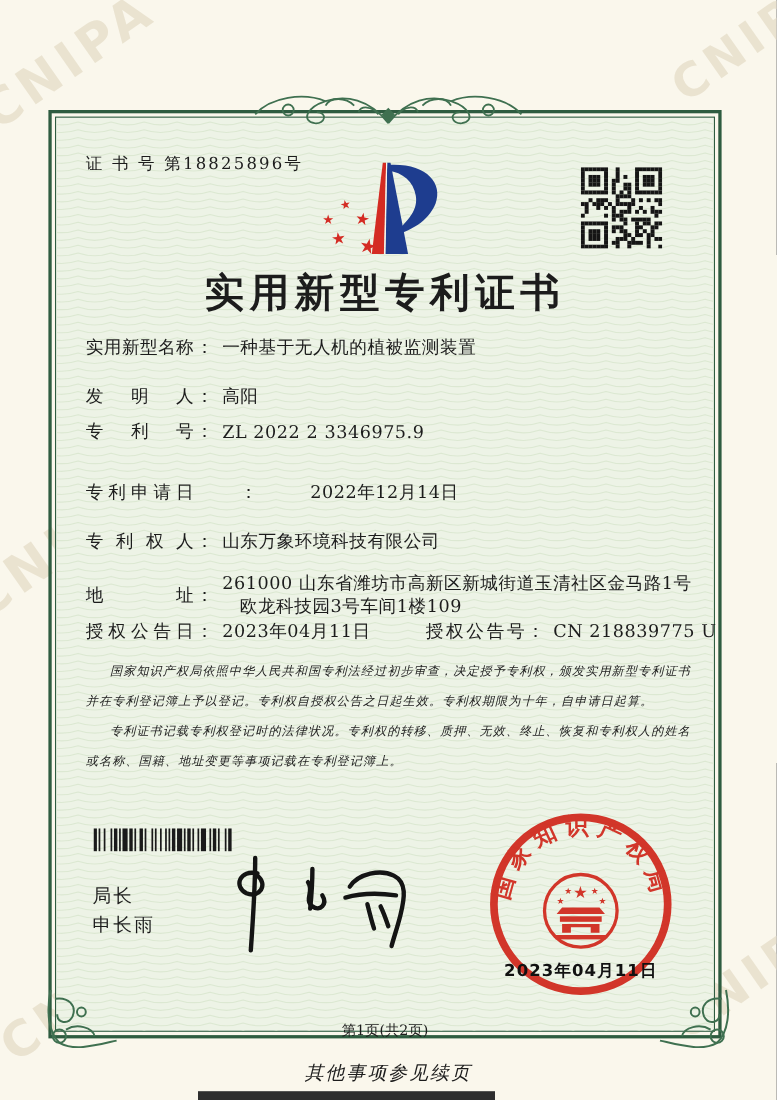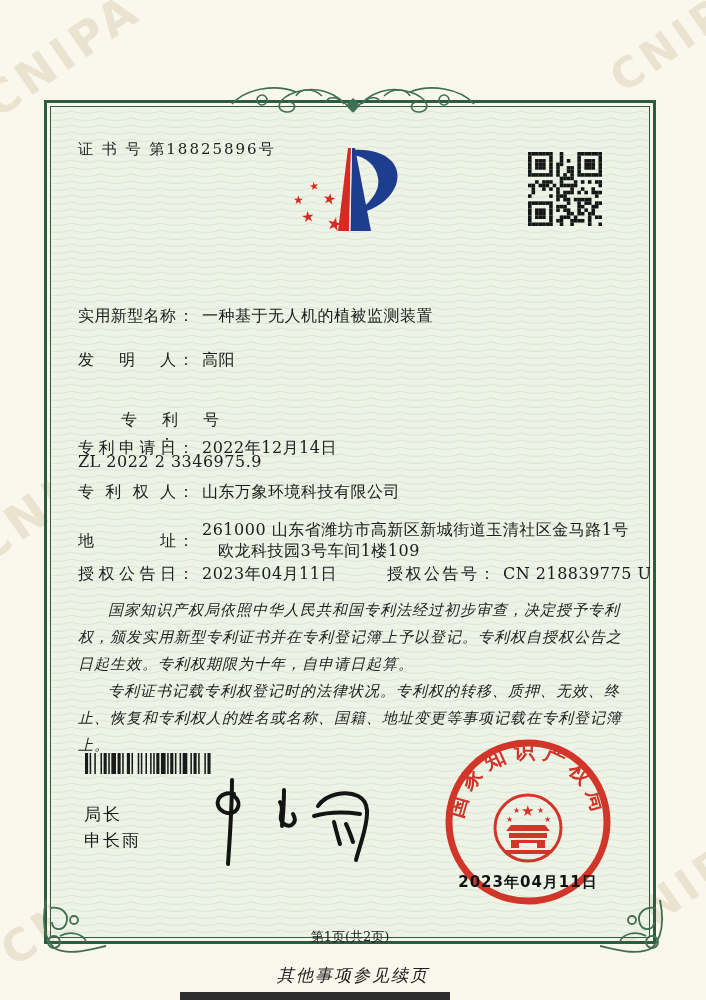--- a/index.html
+++ b/index.html
@@ -32,21 +32,21 @@
   }
   .fields{position:absolute;left:78px;top:306px;width:556px;font-size:16px;}
   .frow{position:absolute;left:0;display:flex;align-items:center;white-space:nowrap;}
   .flabel{display:inline-block;width:98px;text-align:justify;text-align-last:justify;}
   .fcolon{margin:0 8px 0 2px;}
   .fvalue{letter-spacing:0.5px;}
   .fvalue .line2{display:block;white-space:normal;margin-left:16px;}
   .grant-no-group{margin-left:50px;display:flex;}
   .paras{
     position:absolute;left:78px;top:597px;width:556px;
-    font-size:15px;font-style:italic;line-height:27px;letter-spacing:1px;color:#222;
+    font-size:11px;font-style:italic;line-height:27px;letter-spacing:1px;color:#222;
   }
   .paras p{margin:0;text-indent:2em;}
   .barcode{position:absolute;left:85px;top:753px;}
   .sig-block{position:absolute;left:84px;top:803px;font-size:17px;letter-spacing:2px;}
   .sig-block .name{margin-top:3px;}
   .sig-script{position:absolute;left:188px;top:772px;}
   .seal{position:absolute;left:442px;top:736px;width:172px;height:172px;}
   .seal-date{
     position:absolute;left:0;bottom:16px;width:172px;text-align:center;
     font-size:15px;font-weight:bold;color:#111;letter-spacing:1px;
@@ -344,38 +344,39 @@
         <rect x="3" y="20" width="1.02" height="1.02" fill="#151515"></rect>
         <rect x="4" y="20" width="1.02" height="1.02" fill="#151515"></rect>
         <rect x="5" y="20" width="1.02" height="1.02" fill="#151515"></rect>
         <rect x="6" y="20" width="1.02" height="1.02" fill="#151515"></rect>
         <rect x="9" y="20" width="1.02" height="1.02" fill="#151515"></rect>
         <rect x="12" y="20" width="1.02" height="1.02" fill="#151515"></rect>
         <rect x="17" y="20" width="1.02" height="1.02" fill="#151515"></rect>
         <rect x="20" y="20" width="1.02" height="1.02" fill="#151515"></rect>
       </svg>
 
+    <div class="title">实用新型专利证书</div>
 
     <div class="fields">
       <div class="frow" style="top:0;">
         <span class="flabel">实用新型名称</span>
           <span class="fcolon">：</span>
         <span class="fvalue">一种基于无人机的植被监测装置</span>
       </div>
       <div class="frow" style="top:44px;">
         <span class="flabel">发明人</span>
           <span class="fcolon">：</span>
         <span class="fvalue">高阳</span>
       </div>
-      <div class="frow" style="top:104px;flex-direction:column;">
+      <div class="frow" style="top:76px;">
         <span class="flabel">专利号</span>
           <span class="fcolon">：</span>
         <span class="fvalue">ZL 2022 2 3346975.9</span>
       </div>
-      <div class="frow" style="top:132px;">
+      <div class="frow" style="top:132px;gap:40px;">
         <span class="flabel">专利申请日</span>
           <span class="fcolon">：</span>
         <span class="fvalue">2022年12月14日</span>
       </div>
       <div class="frow" style="top:176px;">
         <span class="flabel">专利权人</span>
           <span class="fcolon">：</span>
         <span class="fvalue">山东万象环境科技有限公司</span>
       </div>
       <div class="frow" style="top:214px;">

